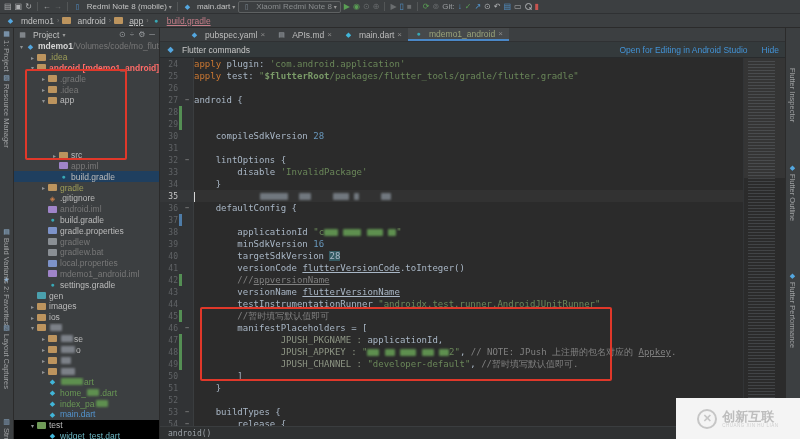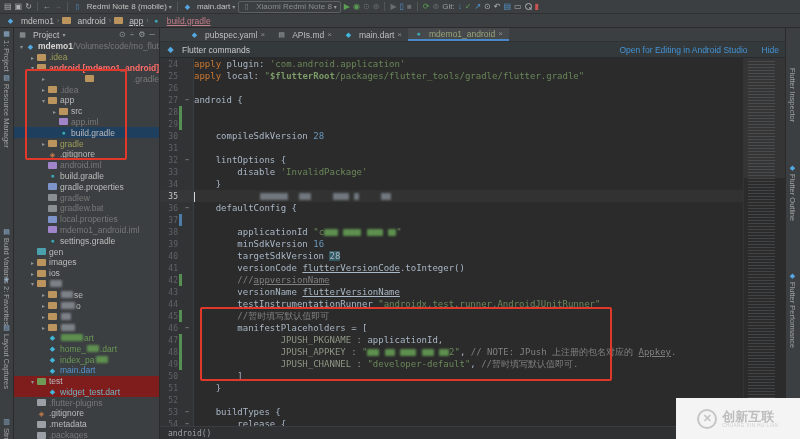--- a/index.html
+++ b/index.html
@@ -39,21 +39,21 @@
 
   
   .project{width:146px;flex:none;background:#3c3f41;border-right:1px solid #2b2b2b;
            display:flex;flex-direction:column;}
   .proj-head{height:13px;flex:none;display:flex;align-items:center;gap:3px;
              padding:0 4px;font-size:8.5px;color:#c2c2c2;}
   .proj-head .ph-icons{margin-left:auto;display:flex;gap:4px;color:#9a9da0;font-size:8px;}
   .tree{flex:1;overflow:hidden;font-size:8.5px;}
   .trow{height:10.8px;display:flex;align-items:center;white-space:nowrap;overflow:hidden;cursor:default;}
   .trow.sel1{background:#1f3f5f;}
-  .trow.sel2{background:#7f1d1d;}
+  .trow.sel2{background:#000000;}
   .trow .arrow{width:9px;flex:none;font-size:6px;color:#8f9193;text-align:center;}
   .tbox{width:9px;height:7px;border-radius:1px;margin-right:3px;flex:none;}
   .tglyph{width:9px;margin-right:3px;flex:none;font-size:7px;line-height:1;text-align:center;}
   .tl-norm{color:#bbbbbb;} .tl-dim{color:#787878;} .tl-olive{color:#9e9e58;}
   .tl-red{color:#ff6b68;font-weight:bold;} .tl-green{color:#699855;}
   .tl-blue{color:#5394ce;} .tl-cyan{color:#6db8c4;} .tl-bold{color:#d6d6d6;font-weight:bold;}
   .blur-x{display:inline-block;height:7px;border-radius:1px;background:#7c8188;
           filter:blur(1.2px);vertical-align:middle;margin:0 1px;}
   .blur-g{display:inline-block;height:7px;border-radius:1px;background:#5e8f4f;
           filter:blur(1.2px);vertical-align:middle;margin:0 1px;}
@@ -215,36 +215,36 @@
         <div class="trow" style="padding-left: 14px;">
           <span class="arrow">▸</span>
           <span class="tbox" style="background: rgb(188, 148, 94);"></span>
           <span class="tl-olive">.idea</span>
         </div>
         <div class="trow" style="padding-left: 14px;">
           <span class="arrow">▾</span>
           <span class="tbox" style="background: rgb(188, 148, 94);"></span>
           <span class="tl-red">android [mdemo1_android] mas</span>
         </div>
-        <div class="trow" style="padding-left: 25px; justify-content: space-between;">
+        <div class="trow" style="padding-left: 25px;">
           <span class="arrow">▸</span>
           <span class="tbox" style="background: rgb(188, 148, 94);"></span>
           <span class="tl-dim">.gradle</span>
         </div>
         <div class="trow" style="padding-left: 25px;">
           <span class="arrow">▸</span>
           <span class="tbox" style="background: rgb(188, 148, 94);"></span>
           <span class="tl-dim">.idea</span>
         </div>
         <div class="trow" style="padding-left: 25px;">
           <span class="arrow">▾</span>
           <span class="tbox" style="background: rgb(188, 148, 94);"></span>
           <span class="tl-norm">app</span>
         </div>
-        <div class="trow" style="padding-left: 36px;">
+        <div class="trow" style="padding-left: 36px; margin-top: 44px;">
           <span class="arrow">▸</span>
           <span class="tbox" style="background: rgb(188, 148, 94);"></span>
           <span class="tl-norm">src</span>
         </div>
         <div class="trow" style="padding-left: 36px;">
           <span class="arrow"></span>
           <span class="tbox" style="background: rgb(159, 132, 201);"></span>
           <span class="tl-dim">app.iml</span>
         </div>
         <div class="trow sel1" style="padding-left: 36px;">
@@ -441,21 +441,21 @@
               <span class="fold"></span>
             </span>
             <pre><span class="kw">apply</span><span class="pl"> plugin: </span><span class="st">'com.android.application'</span></pre>
           </div>
           <div class="cline">
             <span class="gut">
               <span class="num">25</span>
               <span class="bar"></span>
               <span class="fold"></span>
             </span>
-            <pre><span class="kw">apply</span><span class="pl"> local: </span><span class="st">"</span><span class="stb">$flutterRoot</span><span class="st">/packages/flutter_tools/gradle/flutter.gradle"</span></pre>
+            <pre><span class="kw">apply</span><span class="pl"> test: </span><span class="st">"</span><span class="stb">$flutterRoot</span><span class="st">/packages/flutter_tools/gradle/flutter.gradle"</span></pre>
           </div>
           <div class="cline">
             <span class="gut">
               <span class="num">26</span>
               <span class="bar"></span>
               <span class="fold"></span>
             </span>
             <pre></pre>
           </div>
           <div class="cline">

